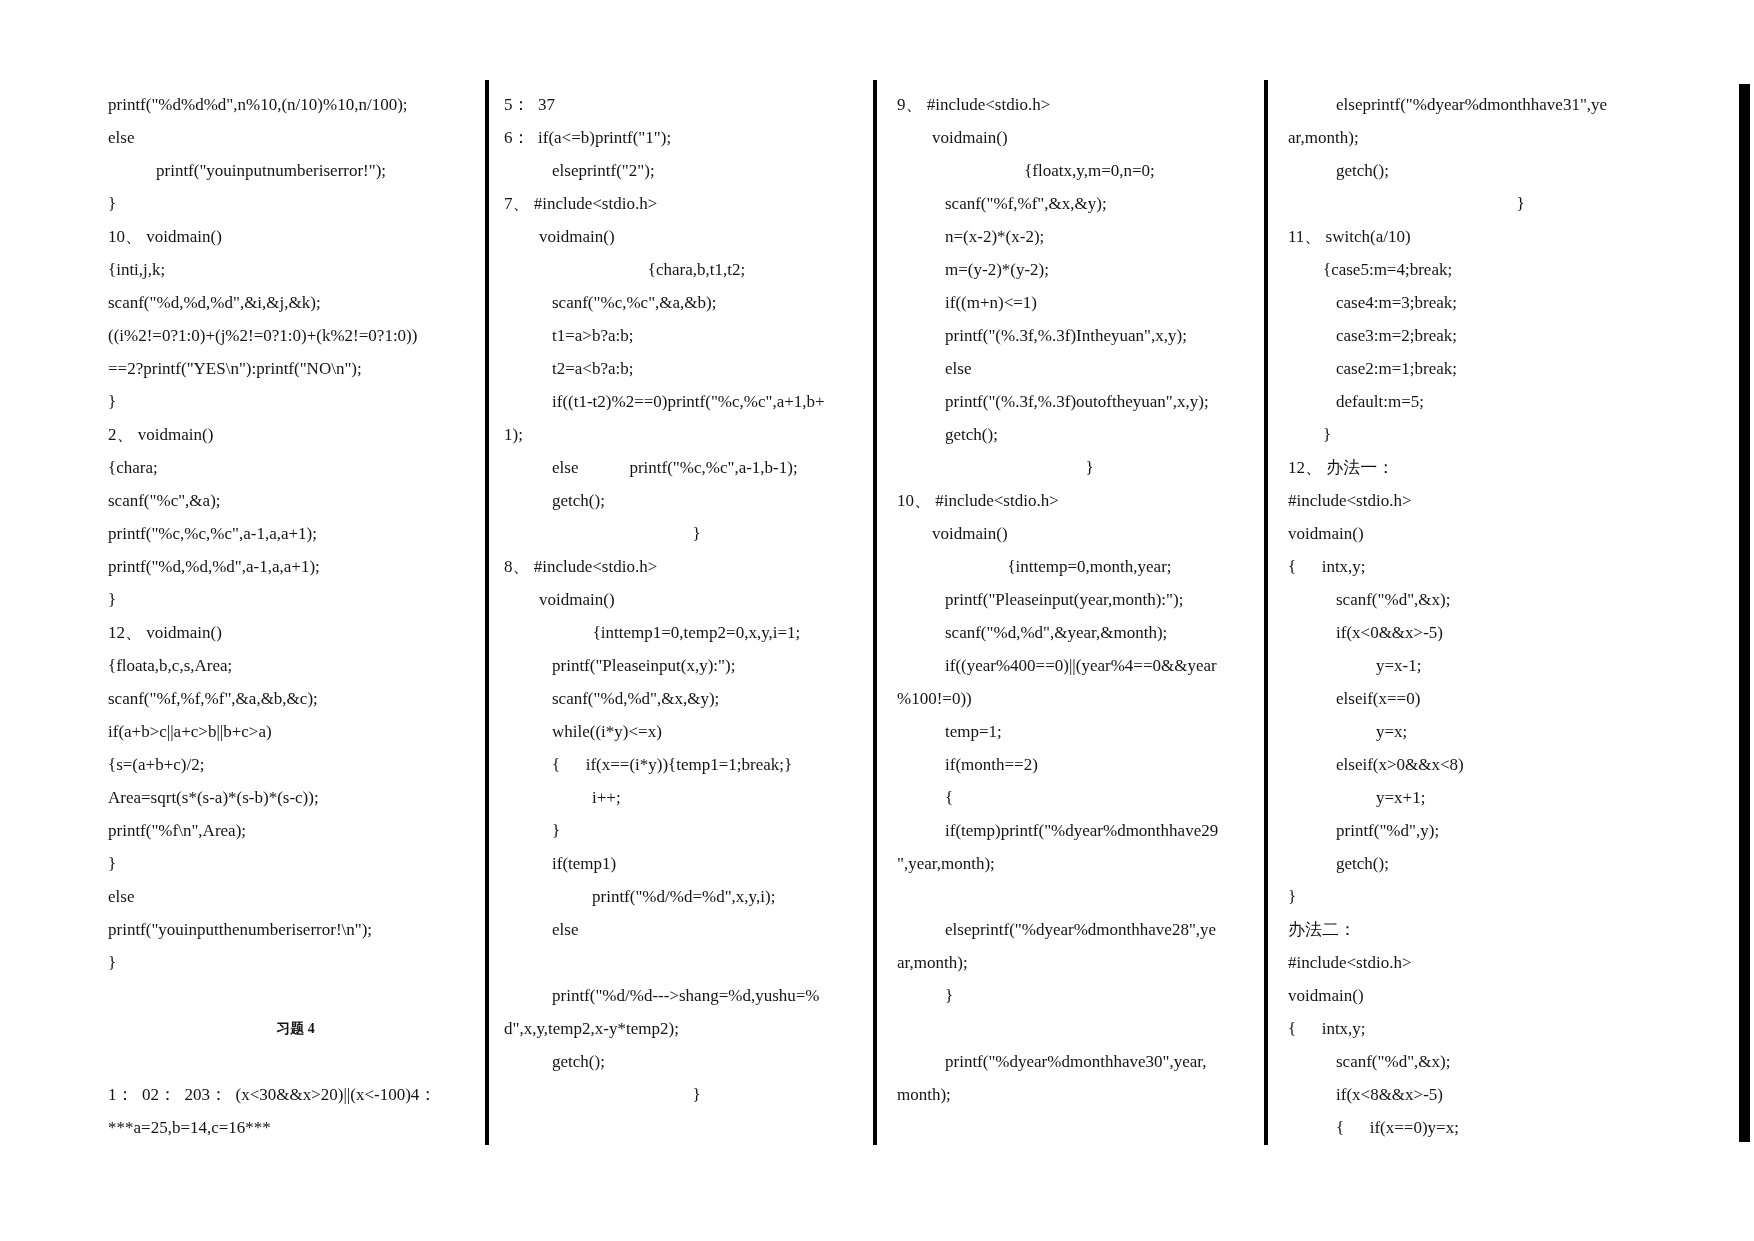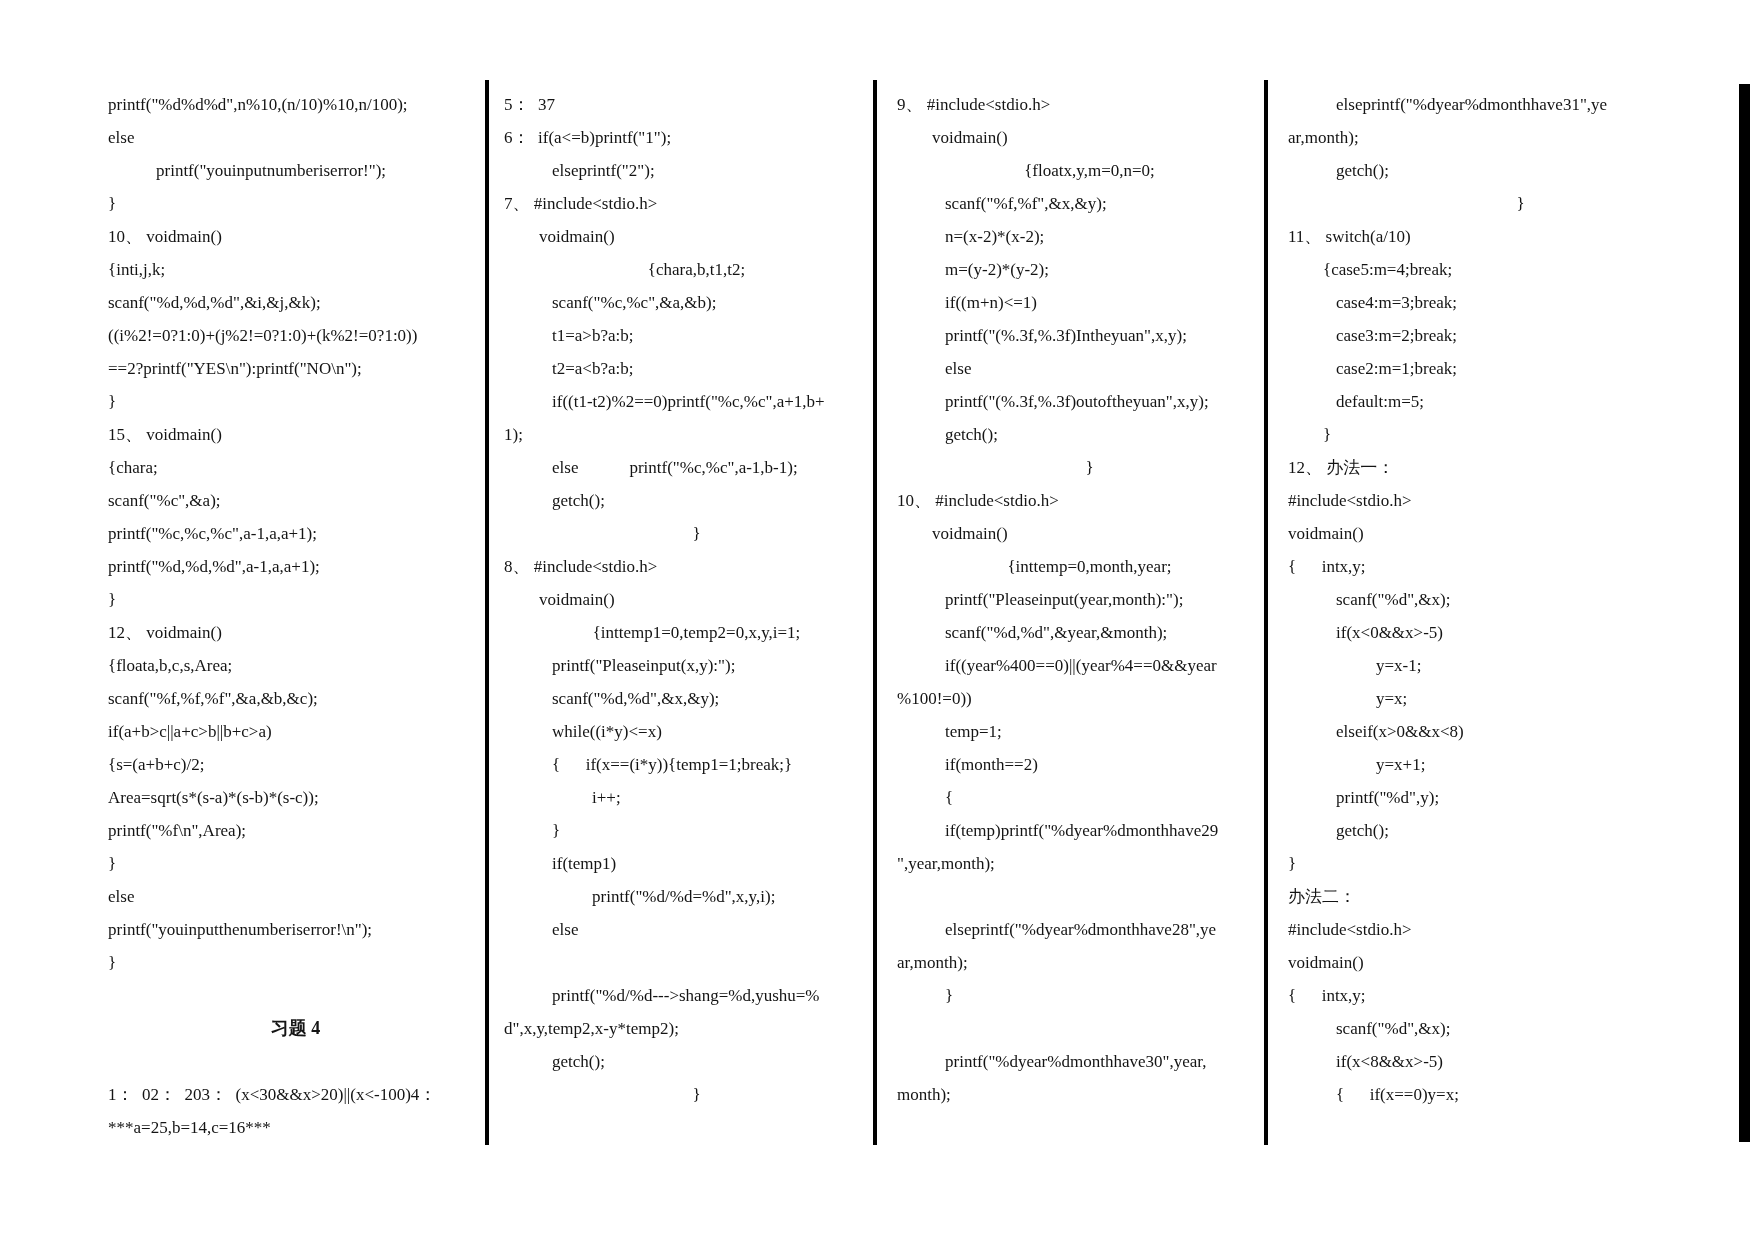--- a/index.html
+++ b/index.html
@@ -15,21 +15,21 @@
   .col0{left:108px;width:375px;}
   .col1{left:504px;width:365px;}
   .col2{left:897px;width:365px;}
   .col3{left:1288px;width:445px;}
   .l{height:33px;line-height:33px;white-space:pre;overflow:visible;}
   .i0{padding-left:0;}
   .i1{padding-left:20px;text-align:center;}
   .i2{padding-left:35px;}
   .i3{padding-left:48px;}
   .i5{padding-left:88px;}
-  .hdr{font-weight:bold;text-align:center;font-size:18px;padding-left:0;}
+  .hdr{font-weight:bold;text-align:center;font-size:14px;padding-left:0;}
   .vline{position:absolute;top:80px;height:1065px;width:4px;background:#000;}
   .v1{left:485px;}
   .v2{left:873px;}
   .v3{left:1264px;}
   .edgebar{position:absolute;top:84px;height:1058px;width:11px;left:1739px;background:#000;}
 </style>
 </head>
 <body>
 
 <div class="page" style="background: rgb(255, 255, 255); color: rgb(20, 20, 20);">
@@ -37,21 +37,21 @@
       <div class="l i0">printf("%d%d%d",n%10,(n/10)%10,n/100);</div>
       <div class="l i0">else</div>
       <div class="l i3">printf("youinputnumberiserror!");</div>
       <div class="l i0">}</div>
       <div class="l i0">10、 voidmain()</div>
       <div class="l i0">{inti,j,k;</div>
       <div class="l i0">scanf("%d,%d,%d",&amp;i,&amp;j,&amp;k);</div>
       <div class="l i0">((i%2!=0?1:0)+(j%2!=0?1:0)+(k%2!=0?1:0))</div>
       <div class="l i0">==2?printf("YES\n"):printf("NO\n");</div>
       <div class="l i0">}</div>
-      <div class="l i0">15、 voidmain()</div>
+      <div class="l i0">2、 voidmain()</div>
       <div class="l i0">{chara;</div>
       <div class="l i0">scanf("%c",&amp;a);</div>
       <div class="l i0">printf("%c,%c,%c",a-1,a,a+1);</div>
       <div class="l i0">printf("%d,%d,%d",a-1,a,a+1);</div>
       <div class="l i0">}</div>
       <div class="l i0">12、 voidmain()</div>
       <div class="l i0">{floata,b,c,s,Area;</div>
       <div class="l i0">scanf("%f,%f,%f",&amp;a,&amp;b,&amp;c);</div>
       <div class="l i0">if(a+b&gt;c||a+c&gt;b||b+c&gt;a)</div>
       <div class="l i0">{s=(a+b+c)/2;</div>
@@ -148,20 +148,21 @@
       <div class="l i3">case2:m=1;break;</div>
       <div class="l i3">default:m=5;</div>
       <div class="l i2">}</div>
       <div class="l i0">12、 办法一：</div>
       <div class="l i0">#include&lt;stdio.h&gt;</div>
       <div class="l i0">voidmain()</div>
       <div class="l i0">{      intx,y;</div>
       <div class="l i3">scanf("%d",&amp;x);</div>
       <div class="l i3">if(x&lt;0&amp;&amp;x&gt;-5)</div>
       <div class="l i5">y=x-1;</div>
+      <div class="l i3">elseif(x==0)</div>
       <div class="l i5">y=x;</div>
       <div class="l i3">elseif(x&gt;0&amp;&amp;x&lt;8)</div>
       <div class="l i5">y=x+1;</div>
       <div class="l i3">printf("%d",y);</div>
       <div class="l i3">getch();</div>
       <div class="l i0">}</div>
       <div class="l i0">办法二：</div>
       <div class="l i0">#include&lt;stdio.h&gt;</div>
       <div class="l i0">voidmain()</div>
       <div class="l i0">{      intx,y;</div>

